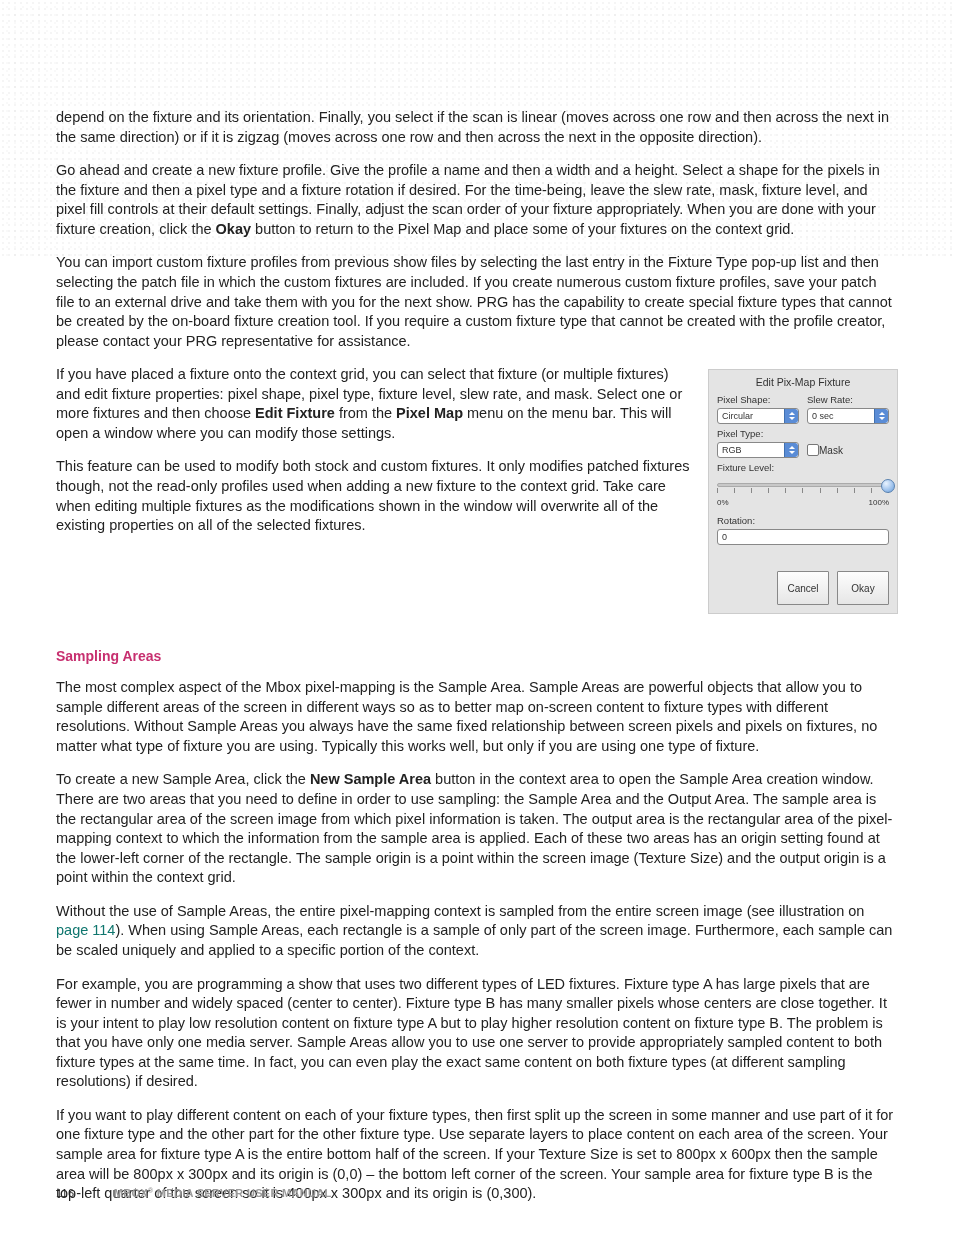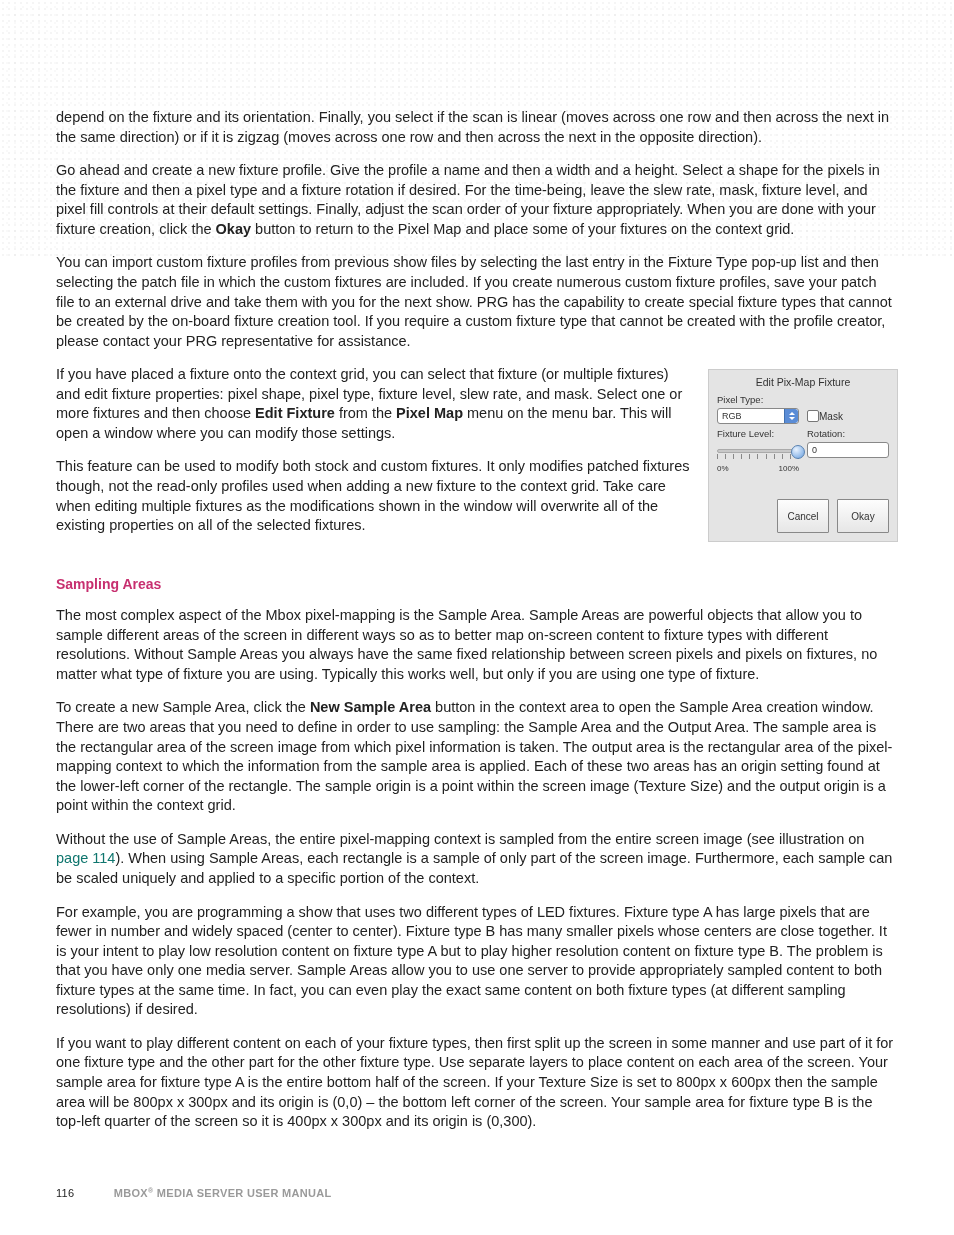--- a/index.html
+++ b/index.html
@@ -150,34 +150,50 @@
   </p>
 
   <p class="body">You can import custom fixture profiles from previous show files by selecting the last entry in the Fixture Type pop-up list and then selecting the patch file in which the custom fixtures are included. If you create numerous custom fixture profiles, save your patch file to an external drive and take them with you for the next show. PRG has the capability to create special fixture types that cannot be created by the on-board fixture creation tool. If you require a custom fixture type that cannot be created with the profile creator, please contact your PRG representative for assistance.</p>
 
   <div class="wrapzone">
 
     <div class="dialog">
       <div class="title">Edit Pix-Map Fixture</div>
       <div class="row">
         <div class="col">
+          <span class="lbl">Pixel Shape:</span>
+          <div class="select">
+            <span>Circular</span>
+            <div class="arrows"></div>
+          </div>
+        </div>
+        <div class="col">
+          <span class="lbl">Slew Rate:</span>
+          <div class="select">
+            <span>0 sec</span>
+            <div class="arrows"></div>
+          </div>
+        </div>
+      </div>
+      <div class="row">
+        <div class="col">
           <span class="lbl">Pixel Type:</span>
           <div class="select">
             <span>RGB</span>
             <div class="arrows"></div>
           </div>
         </div>
         <div class="col">
           <div class="chk">
             <div class="chkbox"></div>
             <span>Mask</span>
           </div>
         </div>
       </div>
-      <div class="row" style="margin-top:4px;">
+      <div class="row" style="margin-top:4px;flex-direction:column;">
         <div class="col">
           <span class="lbl">Fixture Level:</span>
           <div class="scale">
             <div class="track"></div>
             <div class="ticks">
               <span></span>
                 <span></span>
                 <span></span>
                 <span></span>
                 <span></span>

